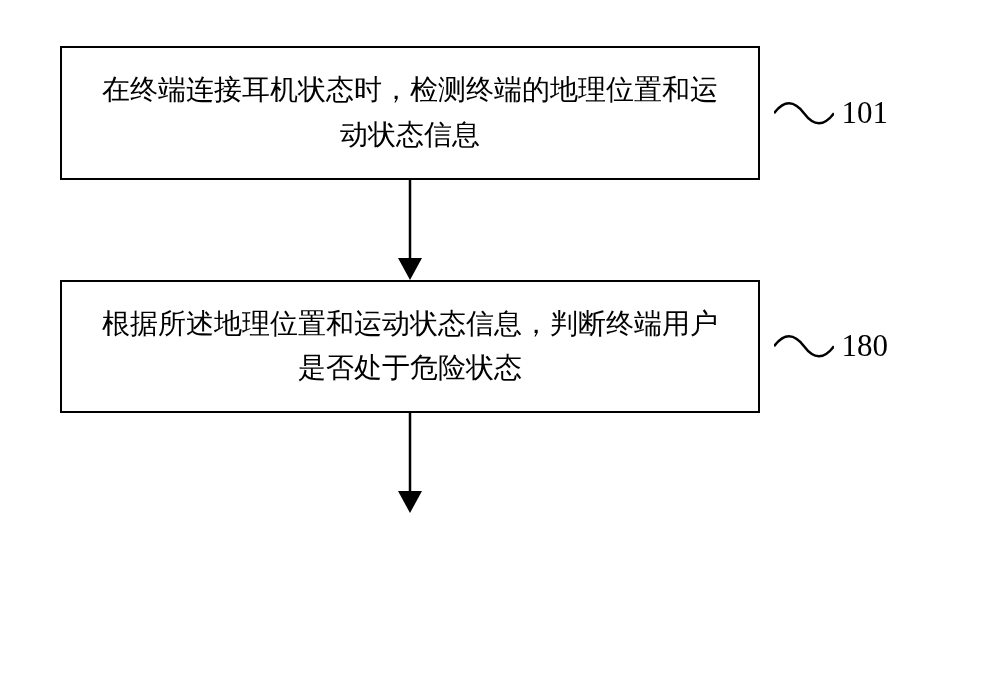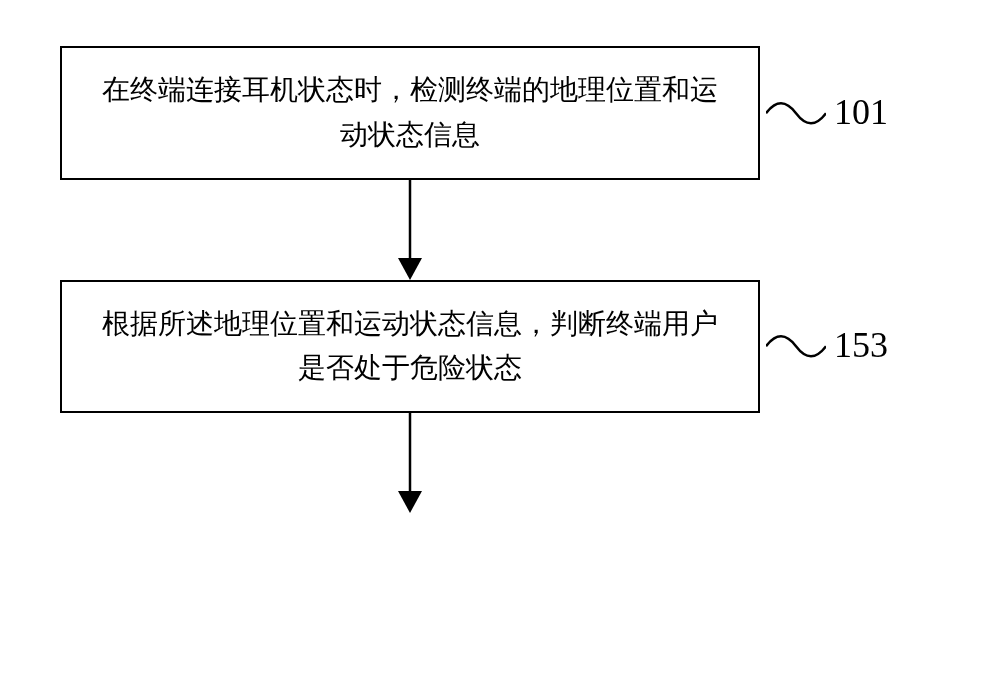--- a/index.html
+++ b/index.html
@@ -36,21 +36,21 @@
       top: 50%;
       transform: translateY(-50%);
       display: flex;
       align-items: center;
     }
     .wave {
       width: 60px;
       height: 40px;
     }
     .label-number {
-      font-size: 36px;
+      font-size: 31px;
       margin-left: 8px;
     }
     .arrow-container {
       width: 700px;
       height: 100px;
       display: flex;
       justify-content: center;
       align-items: center;
     }
     .arrow {
@@ -79,21 +79,21 @@
       <polygon points="20,100 8,78 32,78" fill="#000"></polygon>
     </svg>
   </div>
 
   <div class="box">
     <span>根据所述地理位置和运动状态信息，判断终端用户是否处于危险状态</span>
     <div class="box-label">
       <svg class="wave" viewBox="0 0 60 40">
         <path d="M 0 20 Q 15 0, 30 20 Q 45 40, 60 20" stroke="#000" stroke-width="2.5" fill="none"></path>
       </svg>
-      <span class="label-number">153</span>
+      <span class="label-number">180</span>
     </div>
   </div>
 
   <div class="arrow-container">
     <svg class="arrow" viewBox="0 0 40 100">
       <line x1="20" y1="0" x2="20" y2="82" stroke="#000" stroke-width="2.5"></line>
       <polygon points="20,100 8,78 32,78" fill="#000"></polygon>
     </svg>
   </div>
 

